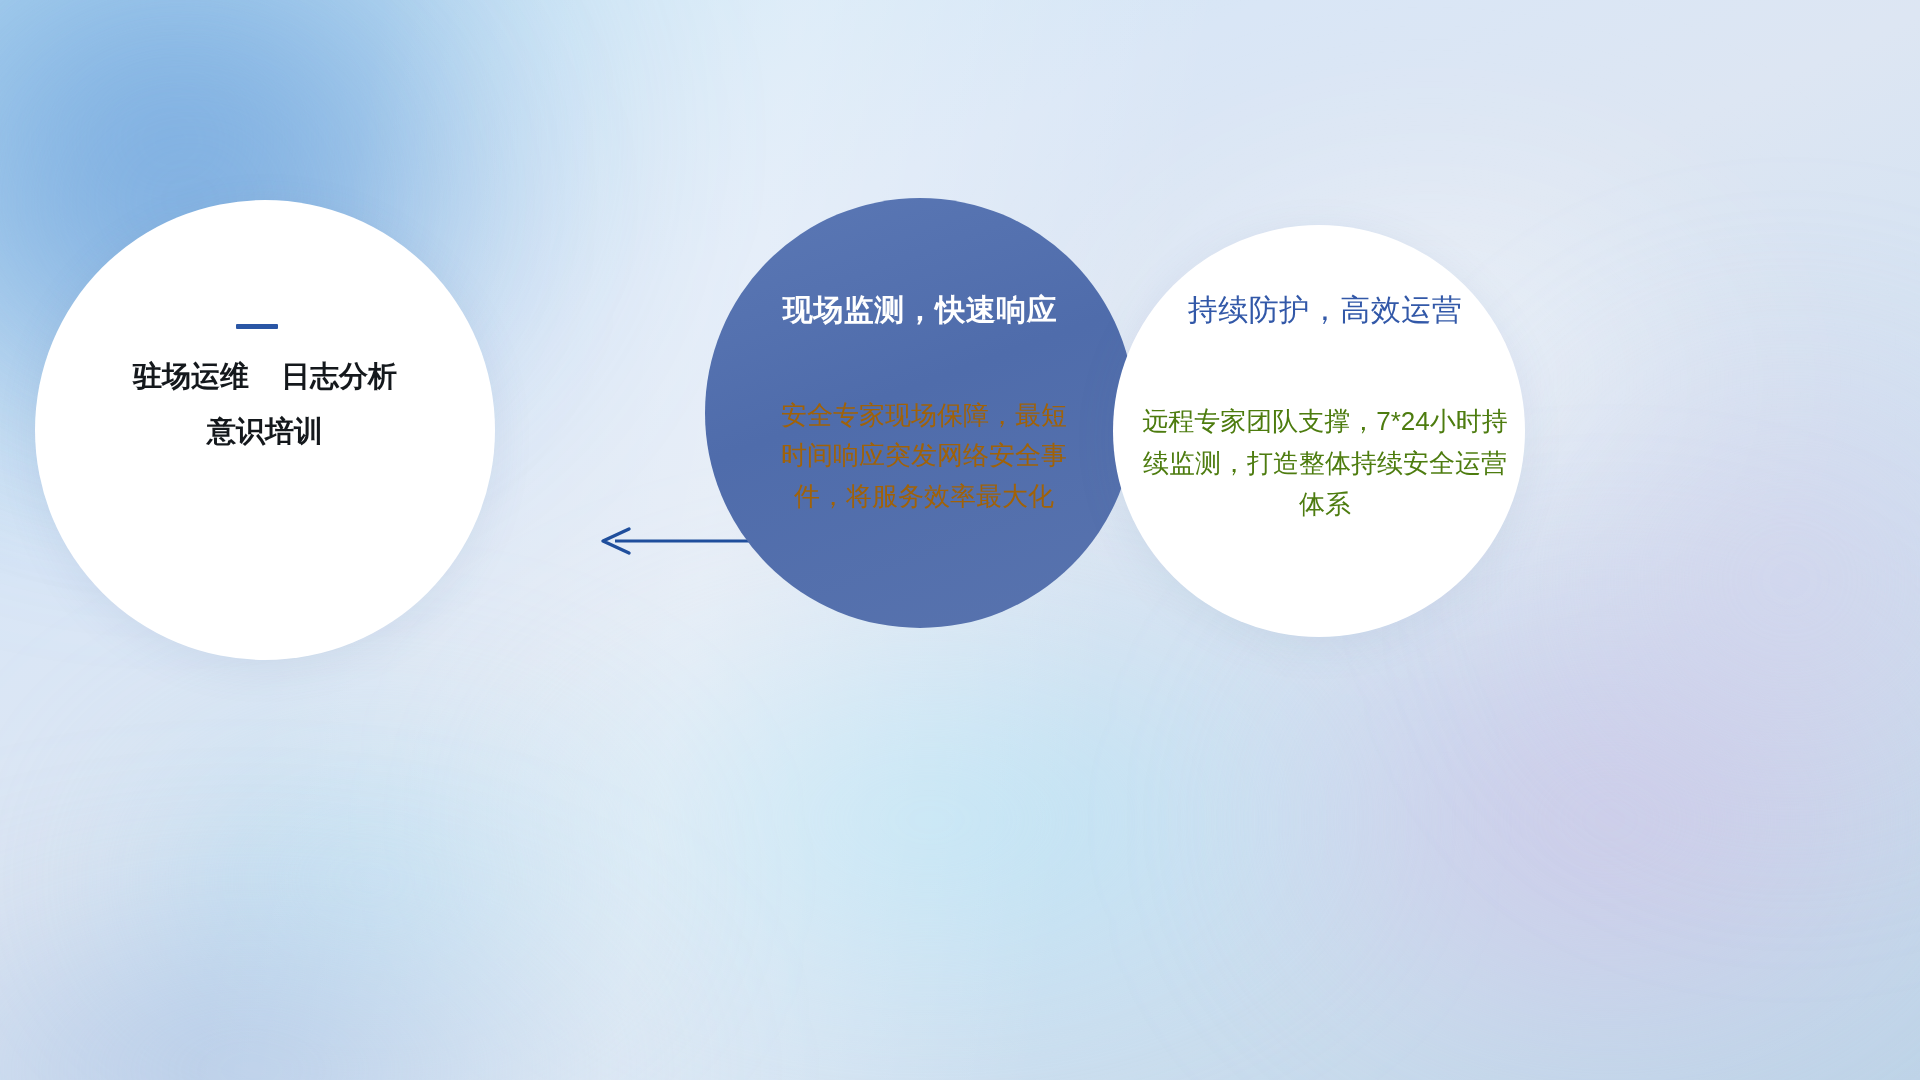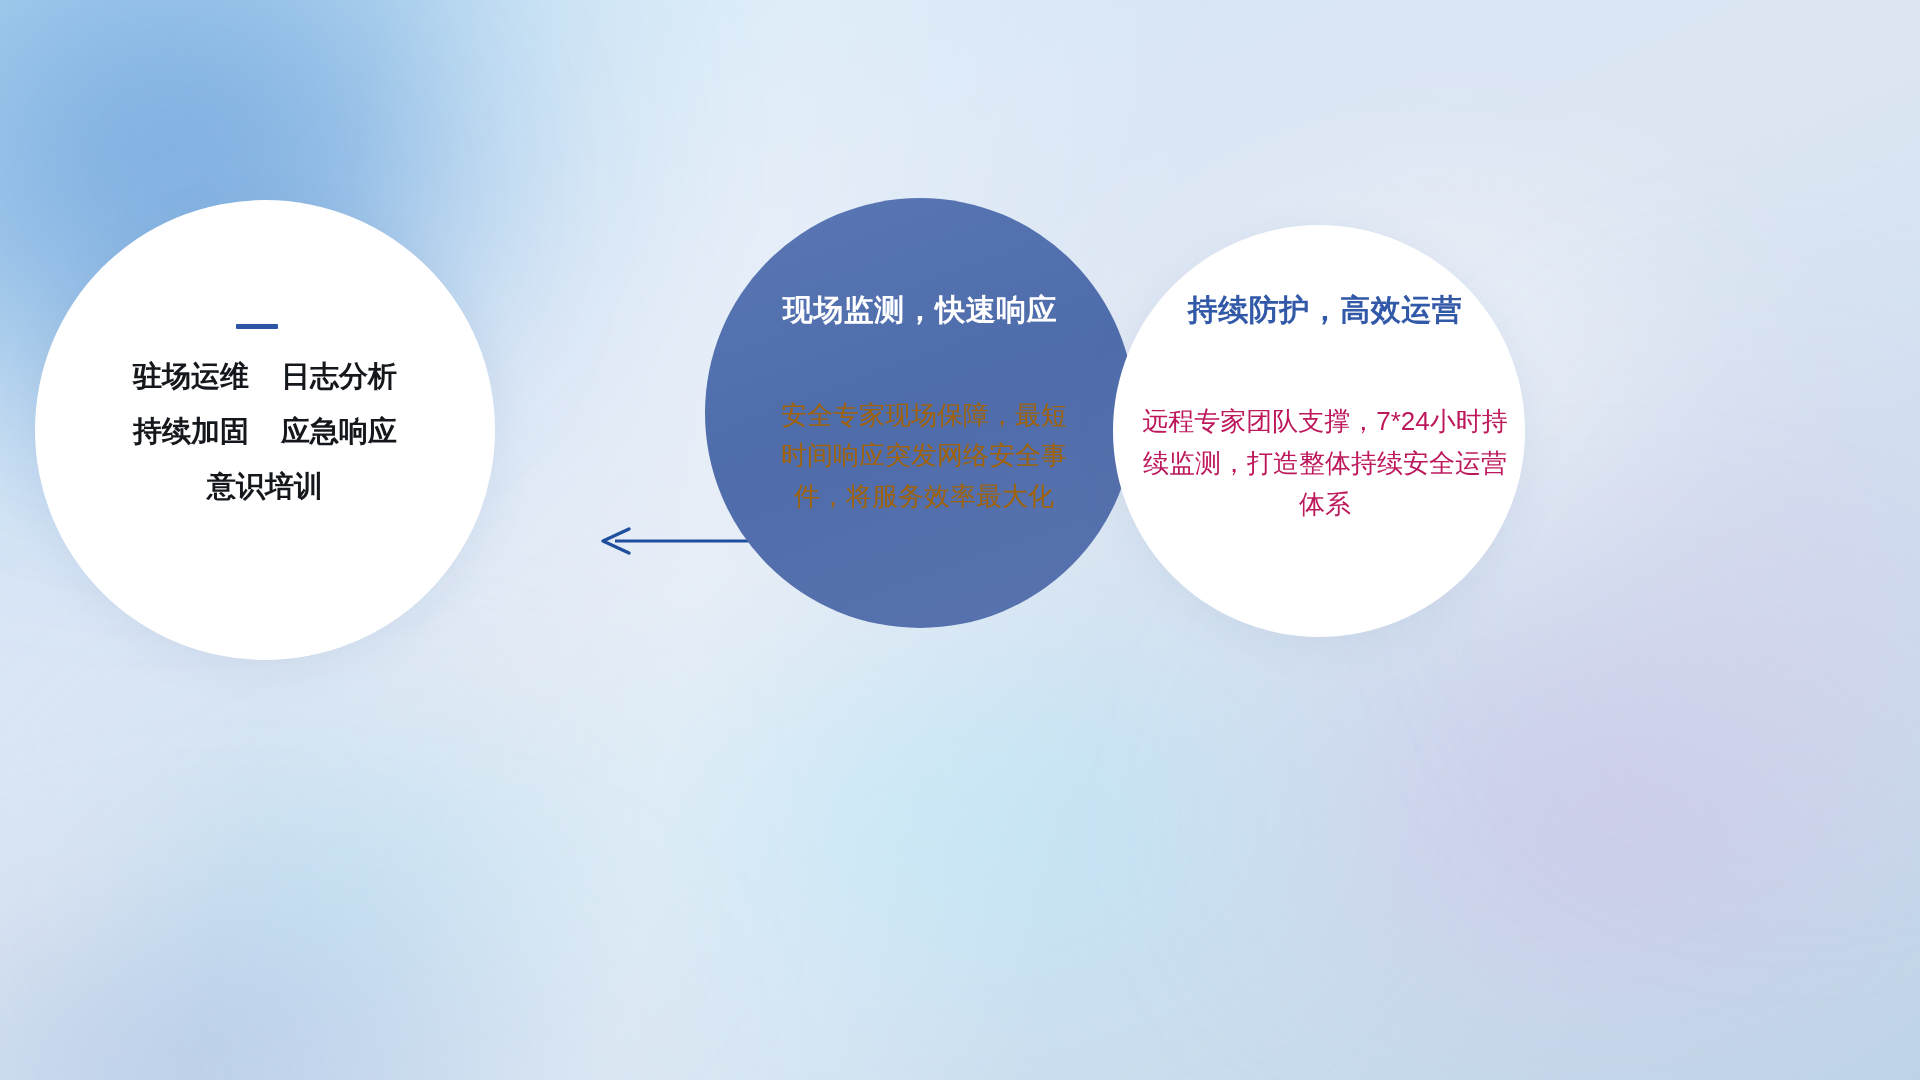--- a/index.html
+++ b/index.html
@@ -115,26 +115,26 @@
     font-size:26px; color:#a16207; line-height:1.55;
     width:300px; margin-left:62px;
     text-align:center;
   }
 
   .right-content{
     position:absolute; left:1125px; top:290px; width:400px;
     z-index:5; text-align:center;
   }
   .right-title{
-    font-size:30px; font-weight:bold; color:#3258a8; letter-spacing:.5px;
+    font-size:30px; font-weight:normal; color:#3258a8; letter-spacing:.5px;
     white-space:nowrap;
   }
   .right-body{
     margin-top:70px;
-    font-size:26px; color:#be185d; line-height:1.6;
+    font-size:26px; color:#4d7c0f; line-height:1.6;
     width:374px; margin-left:13px;
     text-align:center;
   }
 
   
   .arrow-wrap{ position:absolute; left:595px; top:524px; width:280px; height:34px; z-index:1; }
 </style>
 </head>
 <body>
 
@@ -146,21 +146,20 @@
 <div class="bg-blob blob-cyan2"></div>
 <div class="bg-blob blob-violet"></div>
 <div class="bg-blob blob-violet2"></div>
 <div class="bg-blob blob-btm"></div>
 <div class="bg-sheen"></div>
 
 <div class="circle circle-left"></div>
 <div class="left-dash"></div>
 <div class="left-lines">
   <div class="row">驻场运维    日志分析</div>
-  <div class="row">持续加固    应急响应</div>
   <div class="row last">意识培训</div>
 </div>
 
 <div class="arrow-wrap">
   <svg width="280" height="34" viewBox="0 0 280 34">
     <line x1="278" y1="17" x2="20" y2="17" stroke="#1f4e9c" stroke-width="3.2"></line>
     <polyline points="34,5 8,17 34,29" fill="none" stroke="#1f4e9c" stroke-width="3.4" stroke-linejoin="round" stroke-linecap="round"></polyline>
   </svg>
 </div>
 

